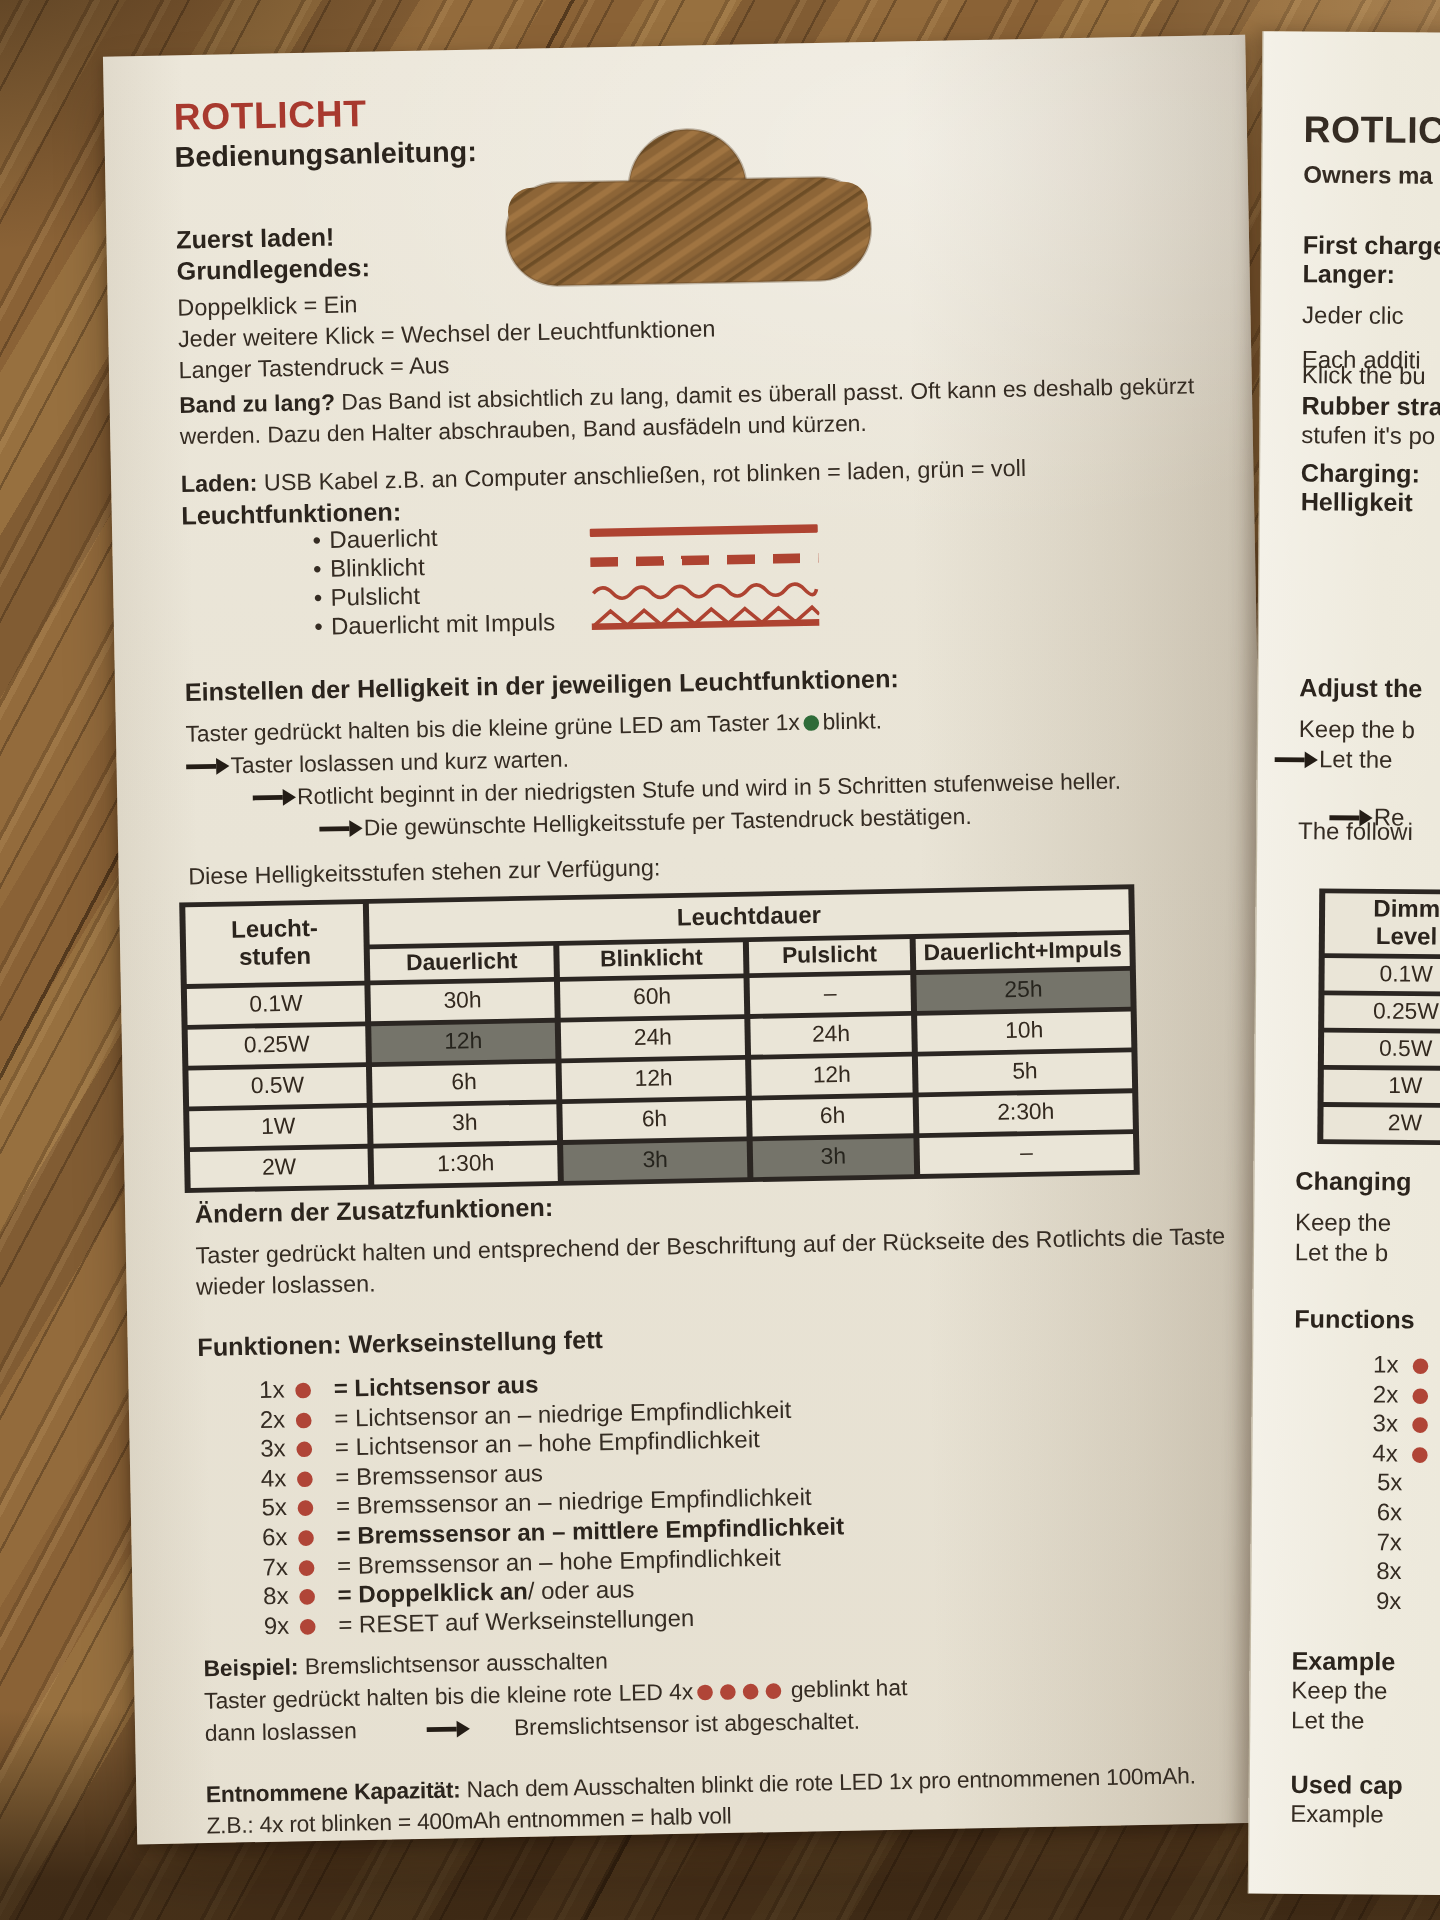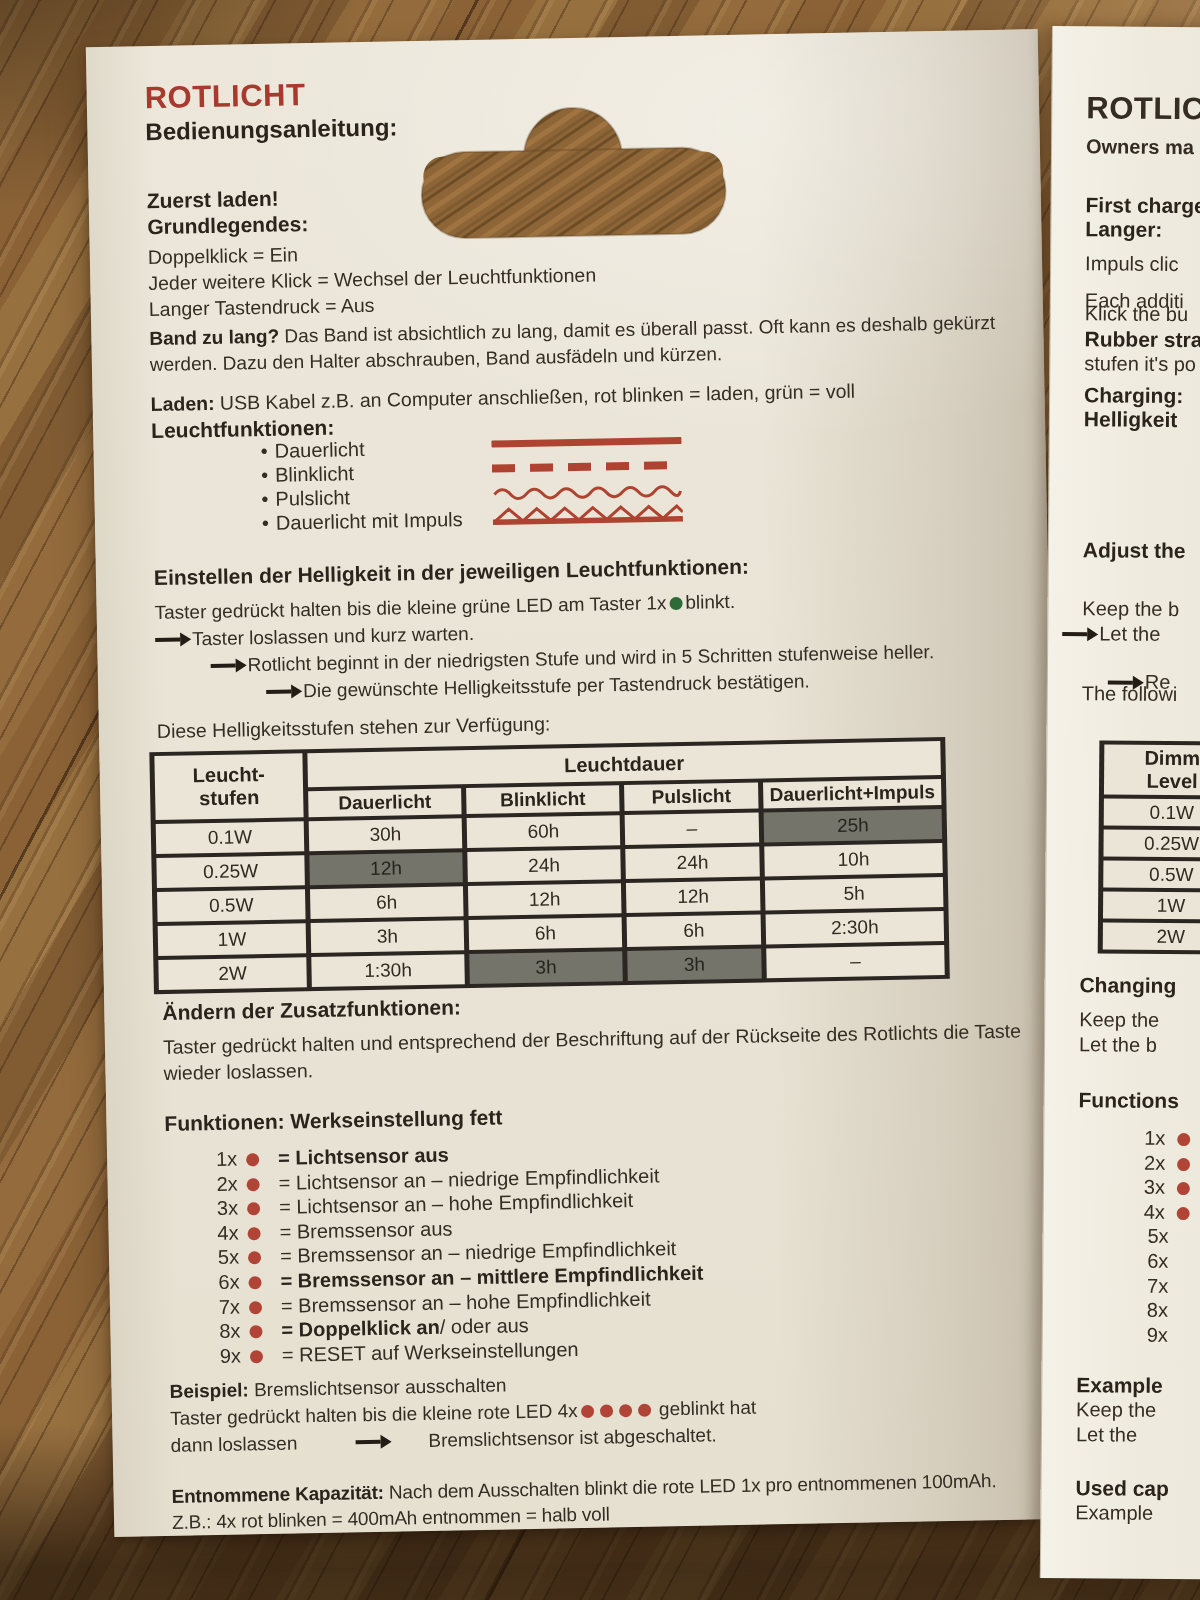--- a/index.html
+++ b/index.html
@@ -224,28 +224,28 @@
     <div><b>Entnommene Kapazität:</b><span> Nach dem Ausschalten blinkt die rote LED 1x pro entnommenen 100mAh.</span></div>
     <div>Z.B.: 4x rot blinken = 400mAh entnommen = halb voll</div>
   </div>
 </div>
 
 <div class="card card-right">
   <div class="rp t-red" style="top:64px;font-size:31px">ROTLICHT</div>
   <div class="rp t-sub" style="top:107px">Owners ma</div>
   <div class="rp rp-b" style="top:167px">First charge</div>
   <div class="rp rp-b" style="top:191px">Langer:</div>
-  <div class="rp" style="top:226px">Impuls clic</div>
+  <div class="rp" style="top:226px">Jeder clic</div>
   <div class="rp" style="top:263px">Each additi</div>
   <div class="rp" style="top:276px">Klick the bu</div>
   <div class="rp rp-b" style="top:301px">Rubber stra</div>
   <div class="rp" style="top:326px">stufen  it's po</div>
   <div class="rp rp-b" style="top:357px">Charging:</div>
   <div class="rp rp-b" style="top:381px">Helligkeit</div>
-  <div class="rp rp-b" style="top:512px">Adjust the</div>
+  <div class="rp rp-b" style="top:536px">Adjust the</div>
   <div class="rp" style="top:571px">Keep the b</div>
   <div class="rp" style="top:596px;left:14px"><span class="arrow"></span><span>Let the</span></div>
   <div class="rp" style="top:644px;left:60px"><span class="arrow"></span><span>Re</span></div>
   <div class="rp" style="top:656px">The followi</div>
 
   <table class="lvl" style="position:absolute;left:52px;top:714px">
     <tbody>
         <tr>
       <th style="width:128px;font-size:20px">
         <div>Dimm</div>

